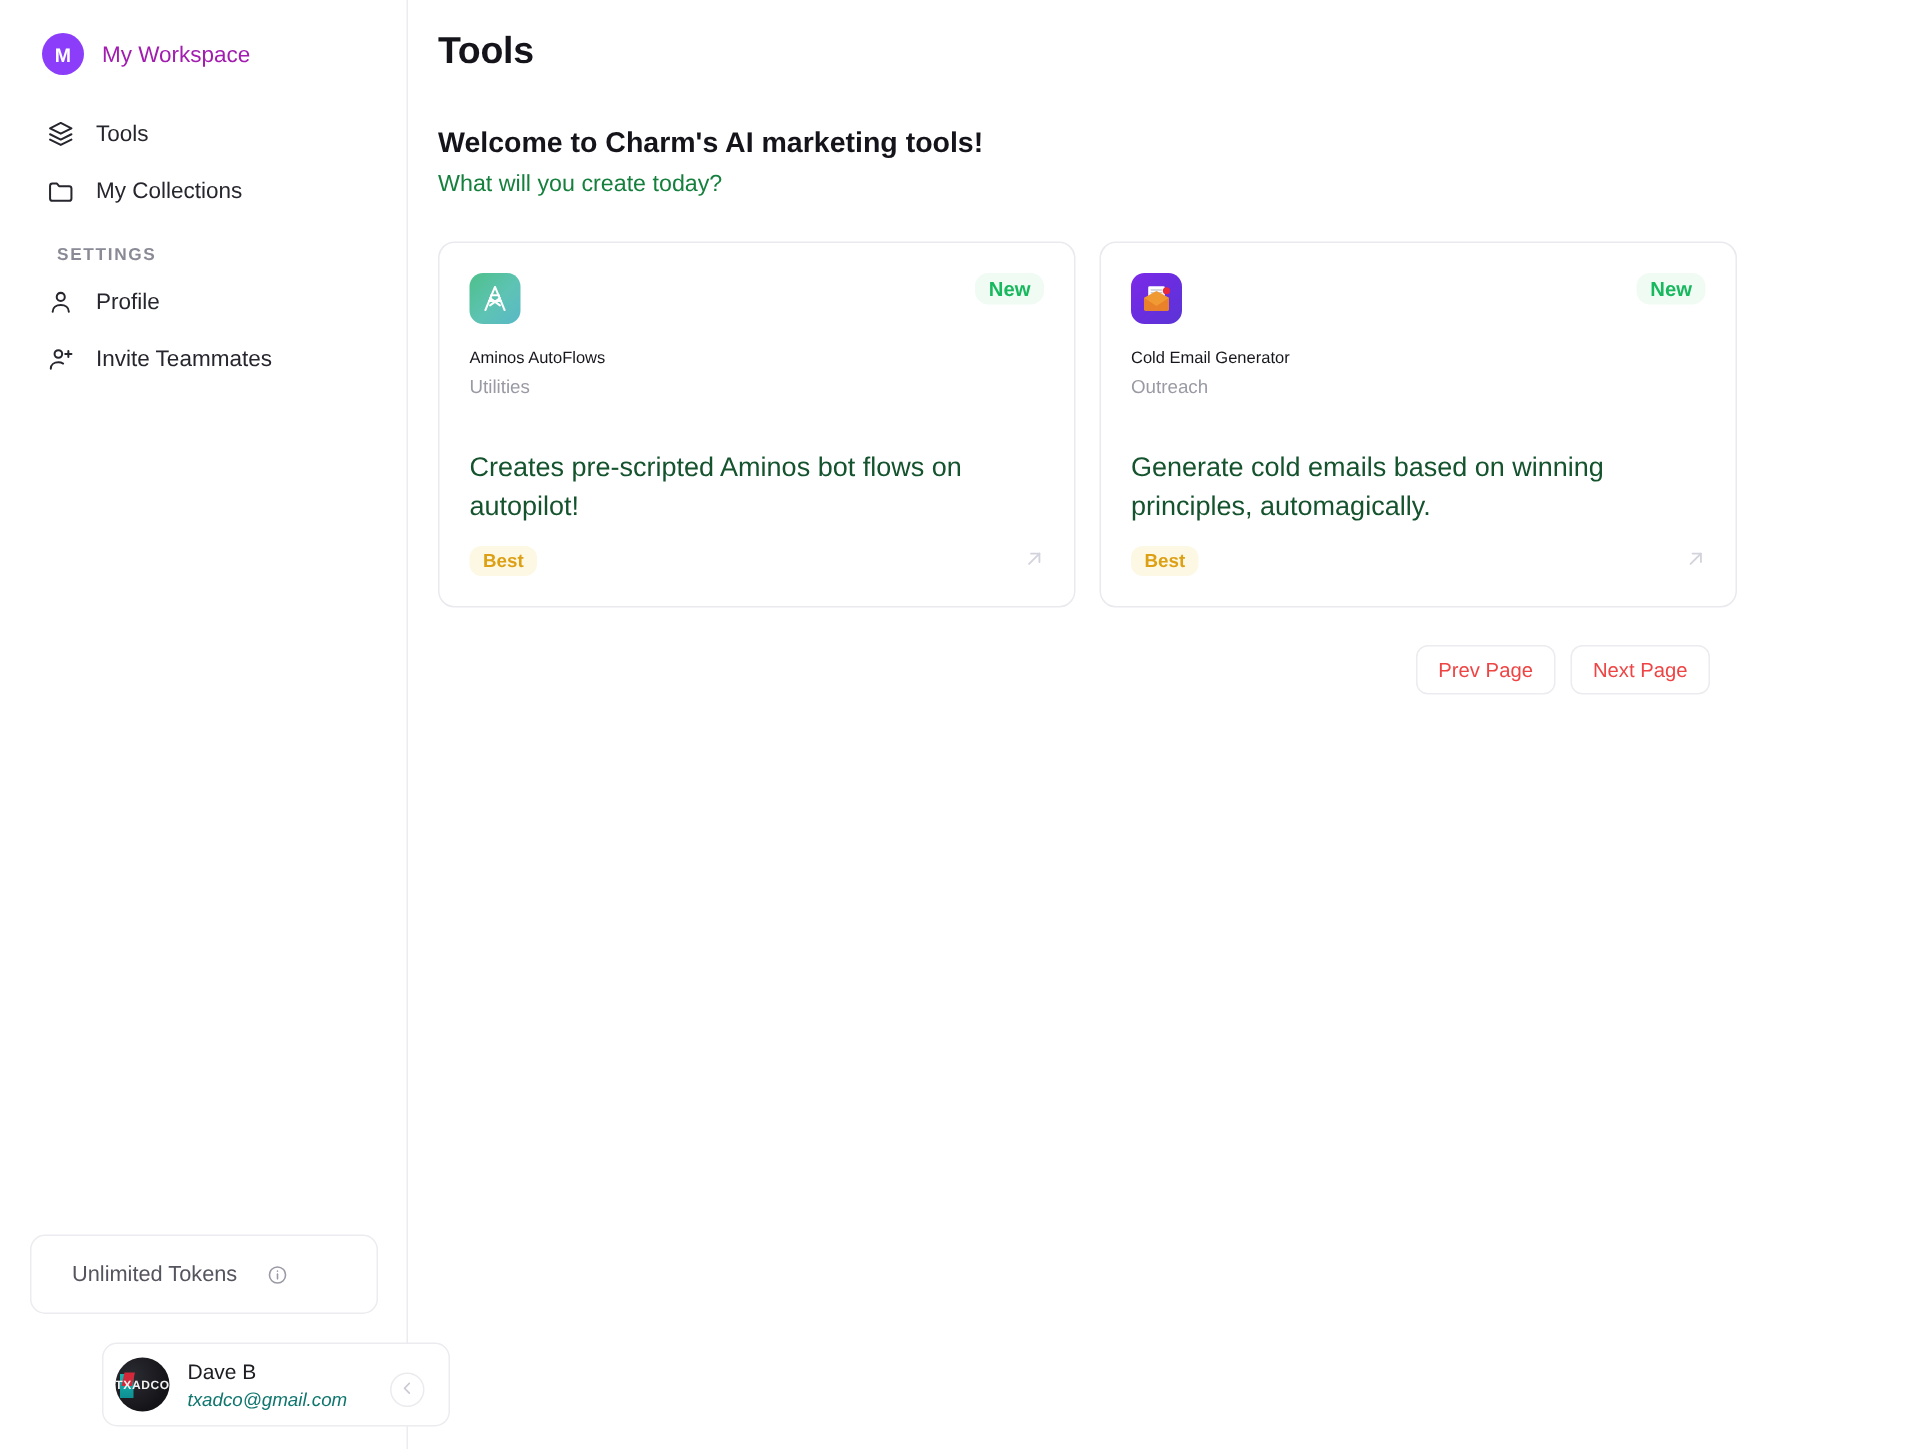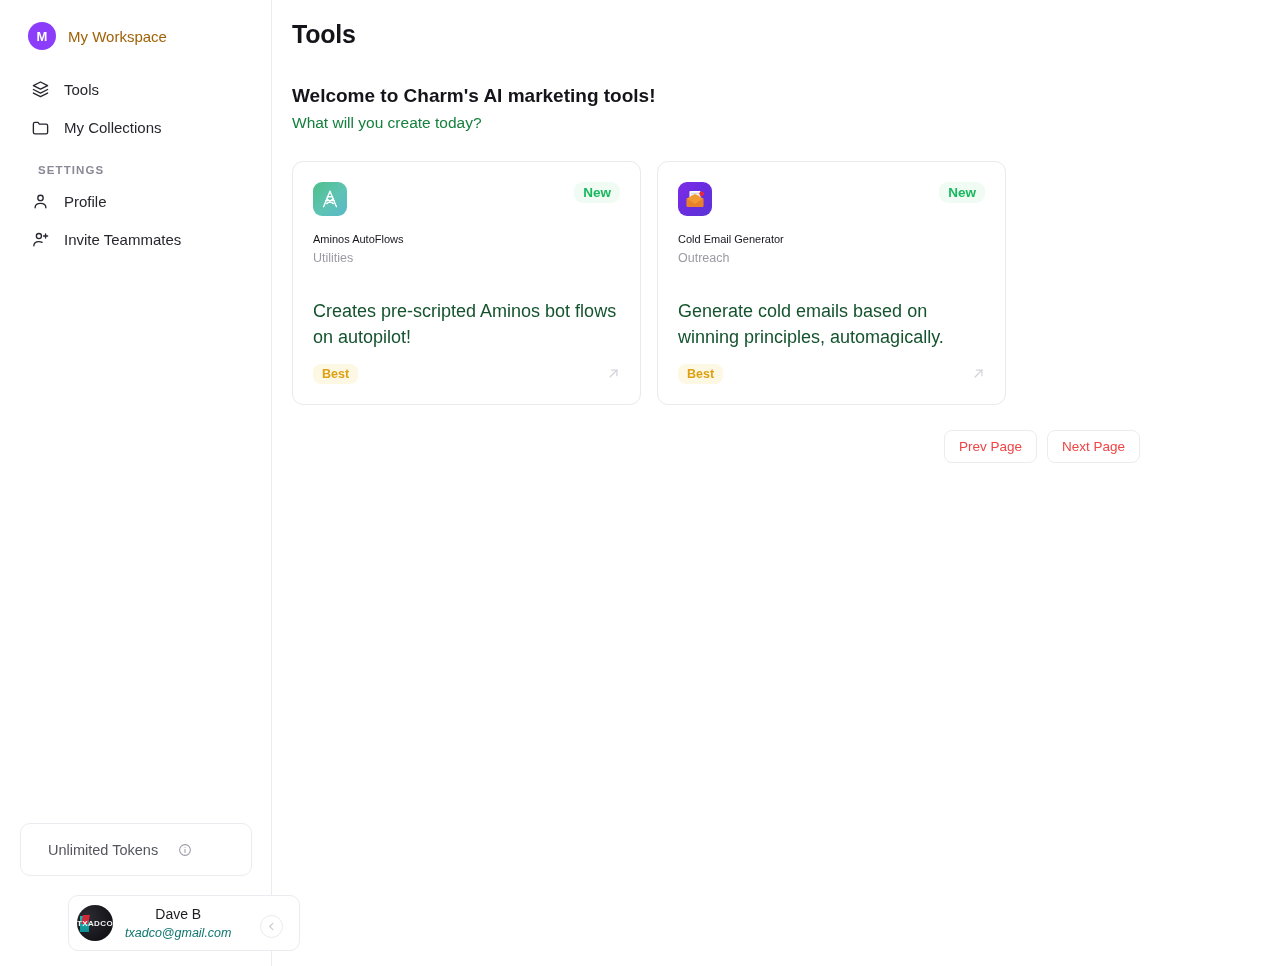--- a/index.html
+++ b/index.html
@@ -23,21 +23,21 @@
     display: flex; align-items: center; gap: 12px;
     padding: 22px 0 0 28px;
   }
   .ws-avatar {
     width: 28px; height: 28px; border-radius: 50%;
     background: #8b3dfa;
     display: flex; align-items: center; justify-content: center;
     color: #fff; font-size: 13px; font-weight: 700; letter-spacing: .2px;
     flex: 0 0 28px;
   }
-  .ws-name { font-size: 15px; color: #a16207; font-weight: 400; }
+  .ws-name { font-size: 15px; color: #a21caf; font-weight: 400; }
 
   .nav { margin-top: 20px; }
   .nav-item {
     display: flex; align-items: center; gap: 14px;
     padding: 9px 0 9px 30px;
     cursor: pointer;
   }
   .nav-icon { width: 20px; height: 20px; flex: 0 0 20px; display:flex; align-items:center; justify-content:center; }
   .nav-icon svg { display: block; }
   .nav-label { font-size: 15px; color: #26262e; }
@@ -78,21 +78,21 @@
     background: linear-gradient(180deg,#19b6b0,#0e8f94);
   }
   .user-avatar .av-red {
     position: absolute; left: 5px; top: 10px; width: 7px; height: 9px;
     background: #d2283a; transform: skewX(-12deg);
   }
   .user-avatar .av-txt {
     position: relative; font-size: 8px; font-weight: 700; color: #f2f2f2;
     letter-spacing: .4px; z-index: 2;
   }
-  .user-meta { display: flex; flex-direction: column; gap: 4px; align-items: center; }
+  .user-meta { display: flex; flex-direction: column; gap: 4px; }
   .user-name { font-size: 14px; color: #1c1c22; font-weight: 400; }
   .user-mail { font-size: 12.5px; color: #0f766e; font-style: italic; }
 
   .collapse-btn {
     position: absolute; right: -12px; bottom: 28px;
     width: 23px; height: 23px; border-radius: 50%;
     border: 1px solid #ebebef; background: #fff;
     display: flex; align-items: center; justify-content: center;
     cursor: pointer; z-index: 5;
   }
@@ -100,21 +100,21 @@
   
   .main { flex: 1; padding: 20px 32px 0 20px; position: relative; }
   .page-title { font-size: 25px; font-weight: 700; color: #14141a; letter-spacing: -.2px; }
   .welcome { margin-top: 36px; }
   .welcome-title { font-size: 19px; font-weight: 700; color: #14141a; }
   .welcome-sub { font-size: 15.5px; color: #15803d; margin-top: 7px; }
 
   .cards { display: flex; gap: 16px; margin-top: 29px; }
   .card {
     position: relative;
-    width: 349px; height: 244px;
+    width: 425px; height: 244px;
     border: 1px solid #e9e9ee; border-radius: 11px;
     background: #fff; padding: 20px;
     cursor: pointer;
   }
   .card-top { display: flex; align-items: flex-start; justify-content: space-between; }
   .tool-icon {
     width: 34px; height: 34px; border-radius: 9px; flex: 0 0 34px;
     display: flex; align-items: center; justify-content: center;
     position: relative; overflow: hidden;
   }

